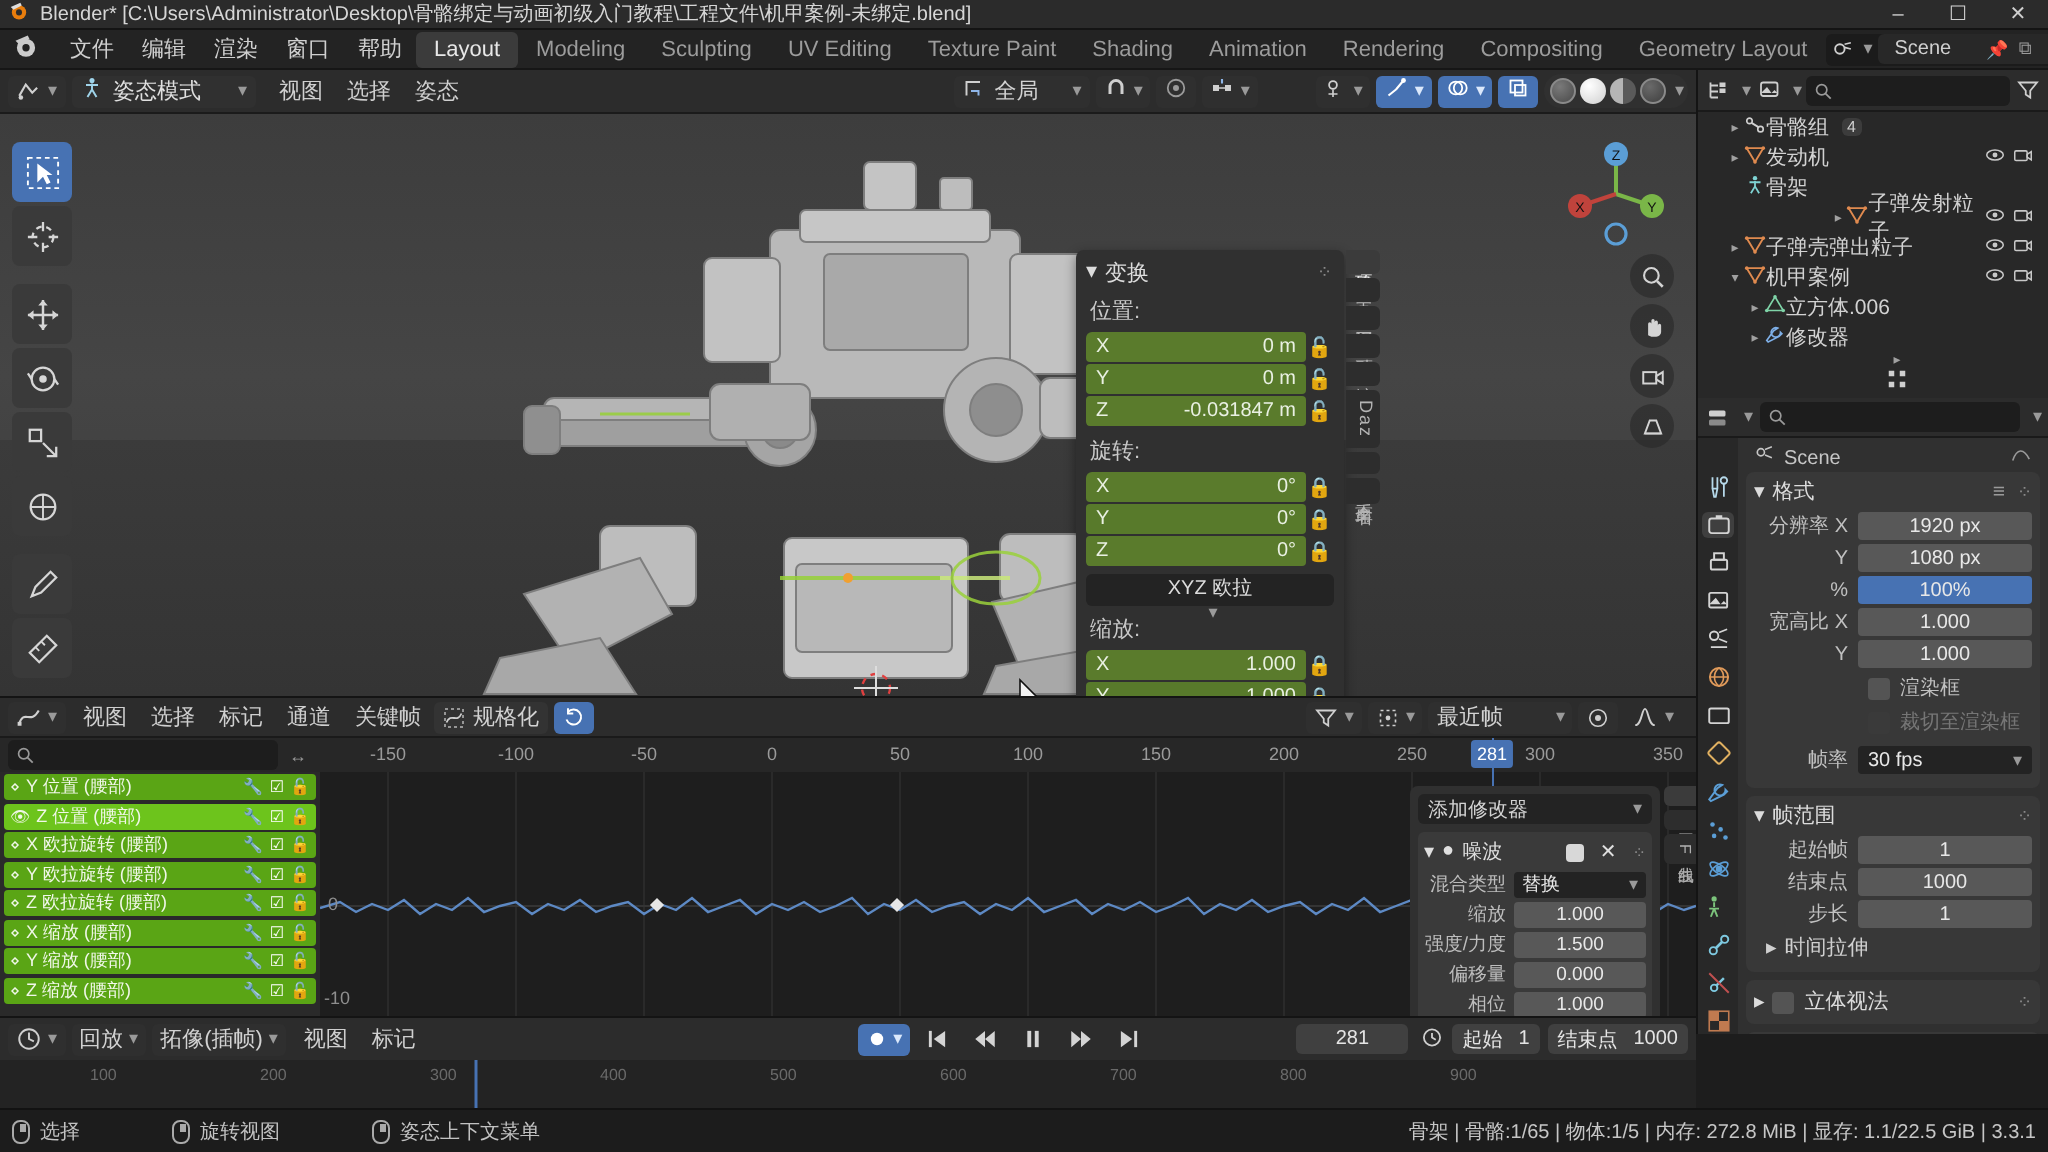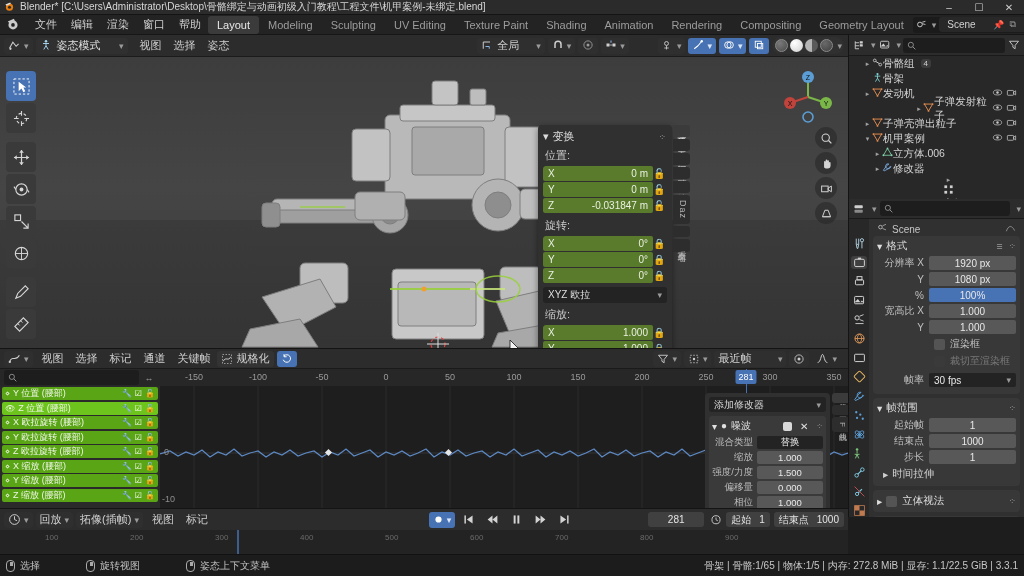--- a/index.html
+++ b/index.html
@@ -111,21 +111,21 @@
   .nfield {
     flex: 1; height: 15px; background: #5a7b2c; border-radius: 2px;
     display: flex; align-items: center; justify-content: space-between;
     padding: 0 5px; font-size: 10px; color: #e9f0e2;
   }
   .nfield.mid { background: #587a2b; }
   .nlock { width: 14px; text-align: center; color: #cfcfcf; font-size: 10px; }
   .ngroup { border-radius: 3px; overflow: hidden; }
   .nselect { height: 16px; background: #232323; border-radius: 3px;
              display: flex; align-items: center; justify-content: space-between;
-             padding: 0 5px; font-size: 10px; color: #dcdcdc; margin: 3px 0 2px; }
+             padding: 0 5px; font-size: 10px; color: #dcdcdc; margin: 3px 0 2px; flex-direction: column; }
 
   .ntabs { position: absolute; right: 158px; top: 68px; width: 17px;
            display: flex; flex-direction: column; gap: 2px; }
   .ntab { width: 17px; background: #2d2d2d; color: #b4b4b4; font-size: 9px;
           padding: 5px 2px; writing-mode: vertical-rl; text-align: center;
           border-radius: 0 3px 3px 0; letter-spacing: 1px; }
   .ntab.active { background: #3b3b3b; color: #e6e6e6; }
 
   
   .outliner { position: absolute; left: 848px; top: 35px; width: 176px; height: 164px;
@@ -205,21 +205,21 @@
           align-items: center; justify-content: space-between; padding: 0 5px;
           font-size: 10px; color: #d4d4d4; }
   .modbox { background: #3a3a3a; border-radius: 3px; margin-top: 4px; padding: 3px; }
   .modhead { display: flex; align-items: center; gap: 4px; font-size: 10px;
              color: #e0e0e0; margin-bottom: 3px; }
   .mrow { display: flex; align-items: center; height: 13px; margin-bottom: 2px; }
   .mname { width: 45px; text-align: right; padding-right: 4px; font-size: 9.5px; color: #bdbdbd; }
   .mval { flex: 1; height: 13px; background: #585858; border-radius: 2px;
           display: flex; align-items: center; justify-content: center;
           font-size: 9.5px; color: #e8e8e8; }
-  .mval.dark { background: #232323; justify-content: space-between; padding: 0 4px; flex-direction: column; }
+  .mval.dark { background: #232323; justify-content: space-between; padding: 0 4px; }
   .gntabs { position: absolute; right: 0; top: 24px; width: 16px;
             display: flex; flex-direction: column; gap: 2px; }
   .gntab { width: 16px; background: #2d2d2d; color: #b0b0b0; font-size: 8px;
            padding: 5px 1px; writing-mode: vertical-rl; text-align: center;
            border-radius: 3px 0 0 3px; }
   .gntab.active { background: #3b3b3b; color: #e6e6e6; }
 
   
   .timeline { position: absolute; left: 0; top: 508px; width: 848px; height: 46px;
               background: #1e1e1e; border-top: 1px solid #141414; }
@@ -712,46 +712,46 @@
           <span class="tri">▸</span>
           <span class="icon"><svg width="11" height="11" viewBox="0 0 16 16">
               <circle cx="4" cy="5" r="2" fill="none" stroke="#cfcfcf" stroke-width="1.2"></circle>
               <circle cx="12" cy="11" r="2" fill="none" stroke="#cfcfcf" stroke-width="1.2"></circle>
               <path d="M5.5 6.5 L10.5 9.5" stroke="#cfcfcf" stroke-width="1.4"></path>
             </svg></span>
           <span>骨骼组</span>
           <span style="margin-left: 6px; background: rgb(60, 60, 60); border-radius: 3px; padding: 0px 3px; font-size: 8px; color: rgb(208, 208, 208);">4</span>
         </div>
         <div class="olrow" style="padding-left: 14px;">
-          <span class="tri"></span>
-          <span class="icon"><svg width="11" height="11" viewBox="0 0 16 16">
-              <circle cx="8" cy="3" r="1.6" fill="#7fd4d4"></circle>
-              <path d="M8 5 L8 9 M4 6 L12 6 M8 9 L5 14 M8 9 L11 14" stroke="#7fd4d4" stroke-width="1.3" fill="none"></path>
-            </svg></span>
-          <span>骨架</span>
-        </div>
-        <div class="olrow" style="padding-left: 14px;">
           <span class="tri">▸</span>
           <span class="icon"><svg width="11" height="11" viewBox="0 0 16 16">
               <path d="M2 3 L14 3 L8 13 Z" fill="none" stroke="#e08a4f" stroke-width="1.4"></path>
               <circle cx="2" cy="3" r="1.3" fill="#e08a4f"></circle>
               <circle cx="14" cy="3" r="1.3" fill="#e08a4f"></circle>
               <circle cx="8" cy="13" r="1.3" fill="#e08a4f"></circle>
             </svg></span>
           <span>发动机</span>
           <span class="olicons">
             <span><svg width="11" height="11" viewBox="0 0 16 16">
                 <ellipse cx="8" cy="8" rx="6" ry="3.6" fill="none" stroke="#c8c8c8" stroke-width="1.1"></ellipse>
                 <circle cx="8" cy="8" r="1.8" fill="#c8c8c8"></circle>
               </svg></span>
             <span><svg width="11" height="11" viewBox="0 0 16 16">
                 <rect x="2" y="5" width="9" height="7" rx="1" fill="none" stroke="#c8c8c8" stroke-width="1.1"></rect>
                 <path d="M11 7.5 L14 5.5 L14 11.5 L11 9.5 Z" fill="none" stroke="#c8c8c8" stroke-width="1.1"></path>
               </svg></span>
           </span>
+        </div>
+        <div class="olrow" style="padding-left: 14px;">
+          <span class="tri"></span>
+          <span class="icon"><svg width="11" height="11" viewBox="0 0 16 16">
+              <circle cx="8" cy="3" r="1.6" fill="#7fd4d4"></circle>
+              <path d="M8 5 L8 9 M4 6 L12 6 M8 9 L5 14 M8 9 L11 14" stroke="#7fd4d4" stroke-width="1.3" fill="none"></path>
+            </svg></span>
+          <span>骨架</span>
         </div>
         <div class="olrow" style="padding-left: 22px; margin-left: 44px;">
           <span class="tri">▸</span>
           <span class="icon"><svg width="11" height="11" viewBox="0 0 16 16">
               <path d="M2 3 L14 3 L8 13 Z" fill="none" stroke="#e08a4f" stroke-width="1.4"></path>
               <circle cx="2" cy="3" r="1.3" fill="#e08a4f"></circle>
               <circle cx="14" cy="3" r="1.3" fill="#e08a4f"></circle>
               <circle cx="8" cy="13" r="1.3" fill="#e08a4f"></circle>
             </svg></span>
           <span>子弹发射粒子</span>

